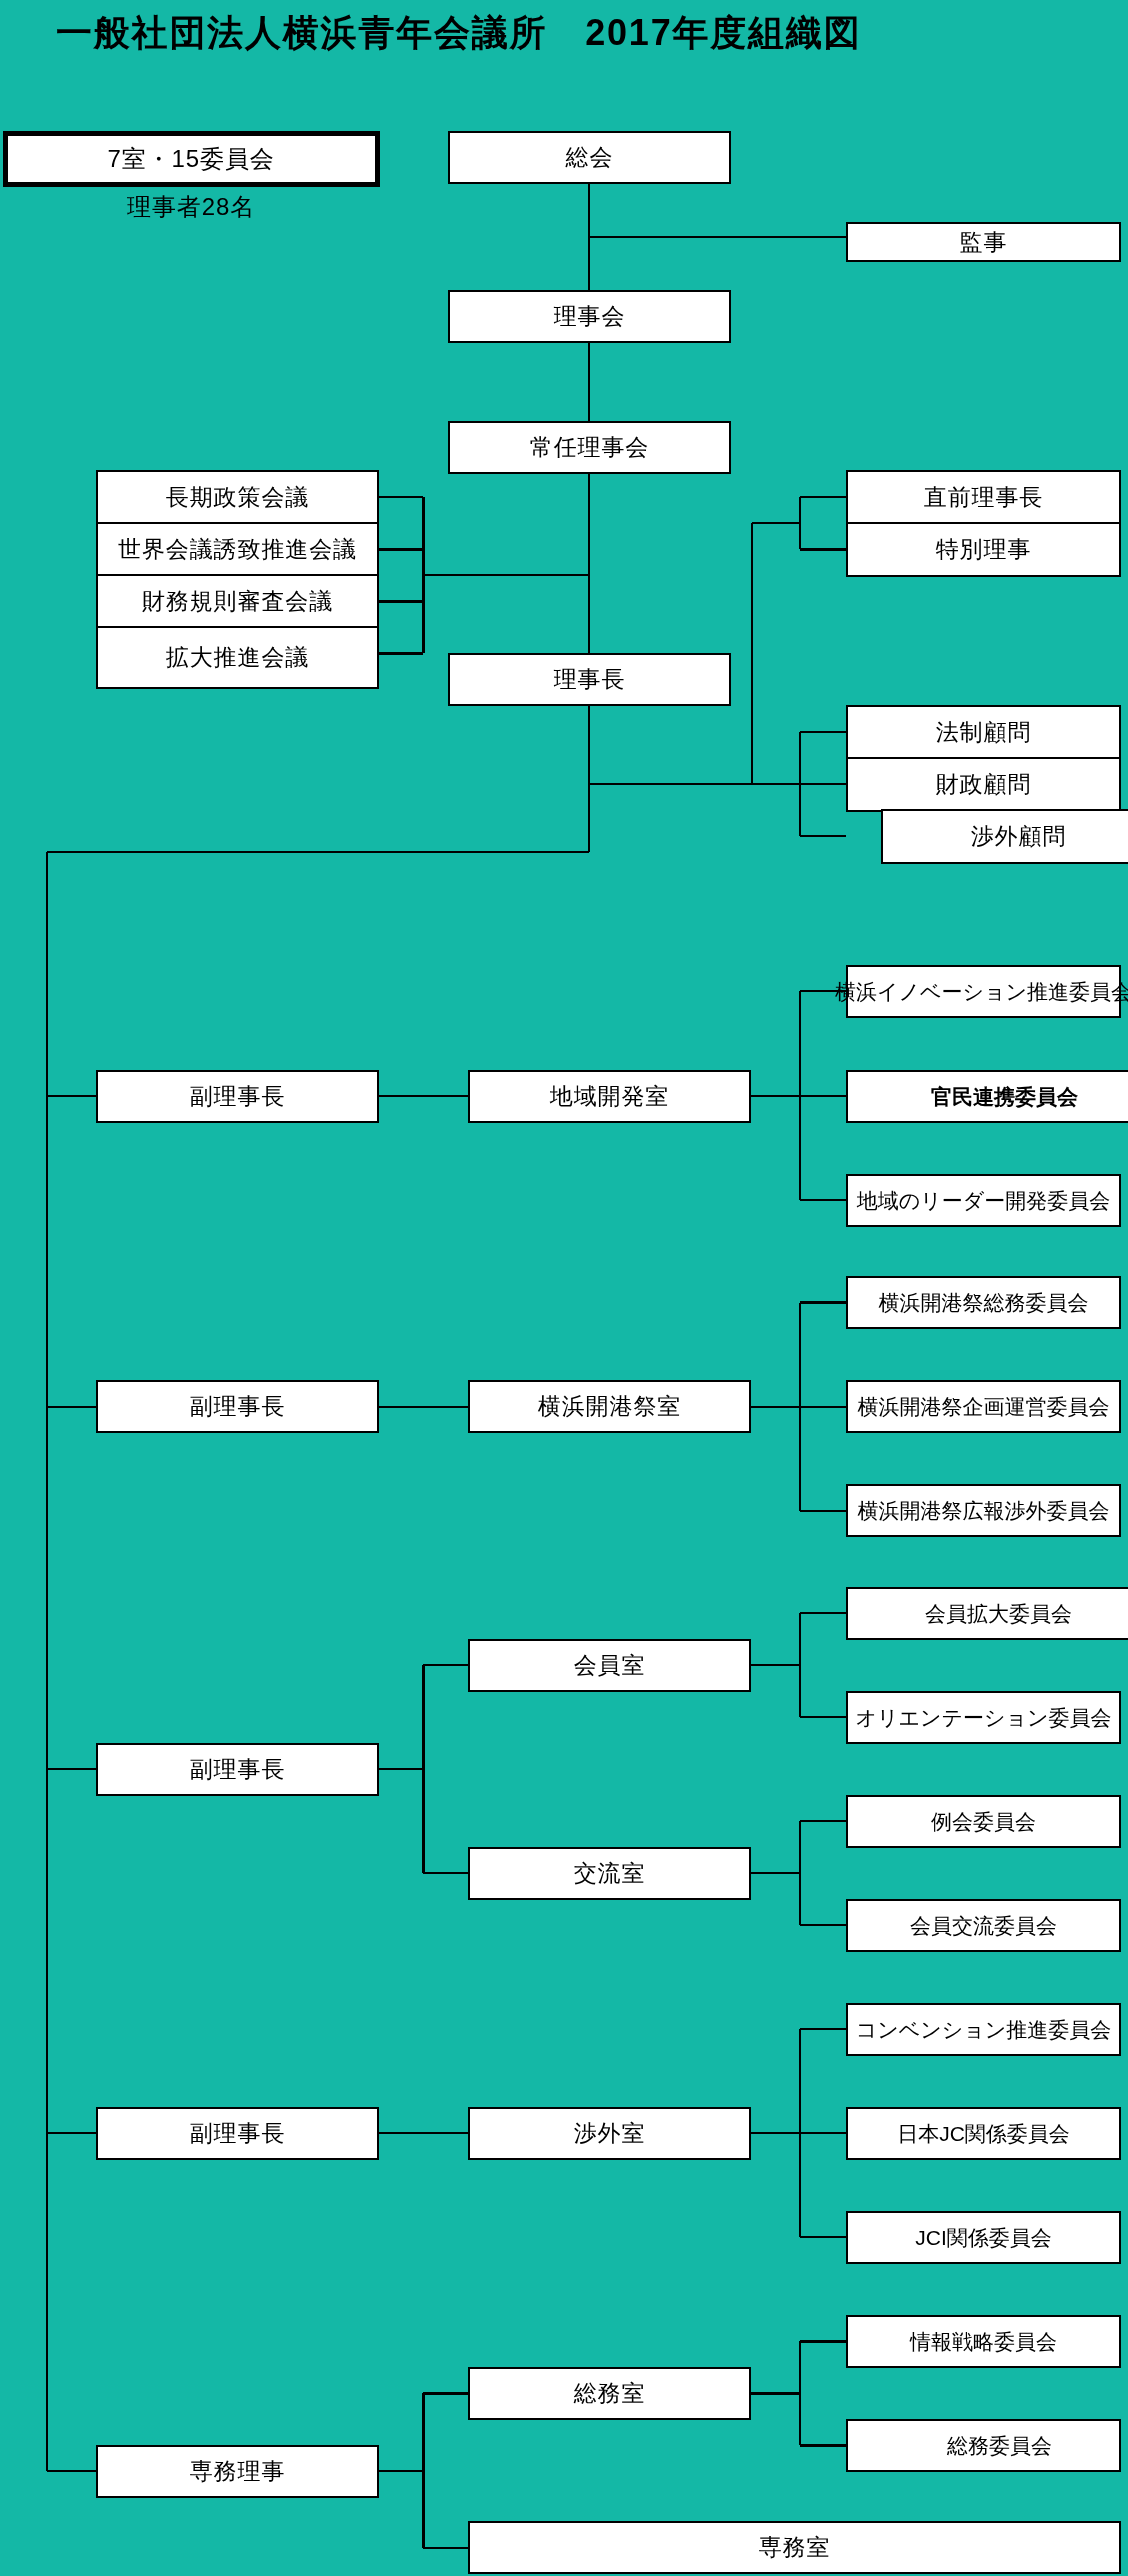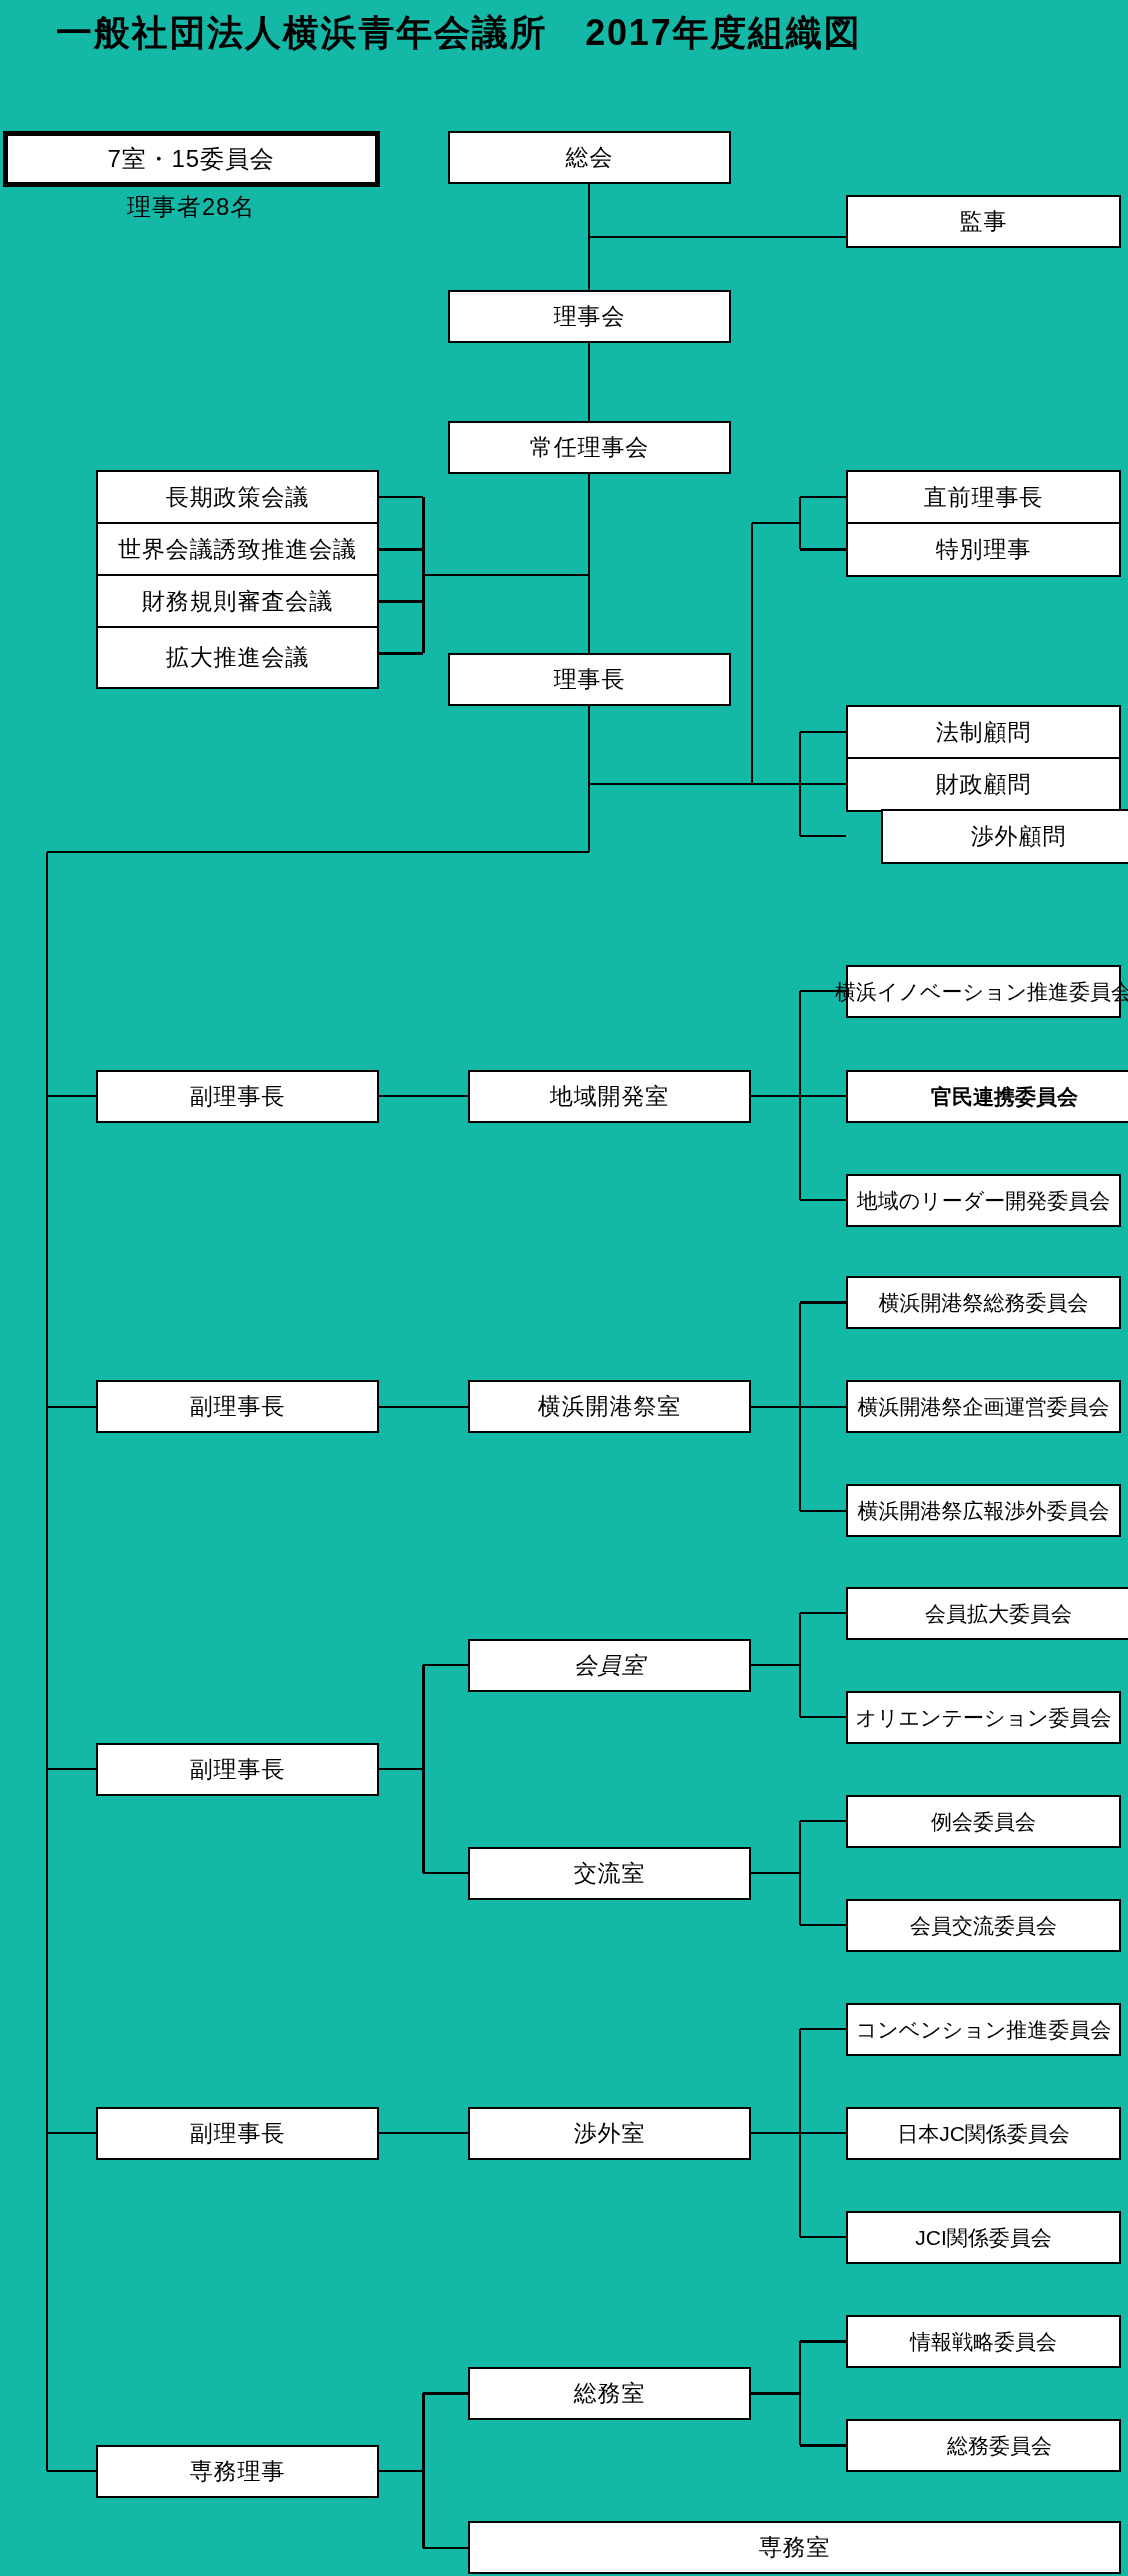--- a/index.html
+++ b/index.html
@@ -99,21 +99,21 @@
       <line x1="907" y1="2655" x2="907" y2="2773"></line>
       <line x1="907" y1="2655" x2="959" y2="2655"></line>
       <line x1="907" y1="2773" x2="959" y2="2773"></line>
     </g>
   </svg>
 
   <div class="node legend-box" style="left:2.6px;top:131px;width:377px;height:56px;">7室・15委員会</div>
   <div class="note" style="left:2.6px;top:191px;width:377px;">理事者28名</div>
 
   <div class="node" style="left:448px;top:131px;width:283px;height:53px;">総会</div>
-  <div class="node" style="left:846px;top:195px;width:275px;height:53px;">監事</div>
+  <div class="node" style="left:846px;top:222px;width:275px;height:40px;">監事</div>
   <div class="node" style="left:448px;top:290px;width:283px;height:53px;">理事会</div>
   <div class="node" style="left:448px;top:421px;width:283px;height:53px;">常任理事会</div>
   <div class="node" style="left:448px;top:653px;width:283px;height:53px;">理事長</div>
 
   <div class="node" style="left:96px;top:470px;width:283px;height:55px;">長期政策会議</div>
   <div class="node" style="left:96px;top:522px;width:283px;height:55px;">世界会議誘致推進会議</div>
   <div class="node" style="left:96px;top:574px;width:283px;height:55px;">財務規則審査会議</div>
   <div class="node" style="left:96px;top:626px;width:283px;height:63px;">拡大推進会議</div>
 
   <div class="node" style="left:846px;top:470px;width:275px;height:55px;">直前理事長</div>
@@ -129,21 +129,21 @@
   <div class="node committee" style="left:846px;top:1070px;width:317px;height:53px;font-weight:bold;">官民連携委員会</div>
   <div class="node committee" style="left:846px;top:1174px;width:275px;height:53px;">地域のリーダー開発委員会</div>
 
   <div class="node" style="left:96px;top:1380px;width:283px;height:53px;">副理事長</div>
   <div class="node" style="left:468px;top:1380px;width:283px;height:53px;">横浜開港祭室</div>
   <div class="node committee" style="left:846px;top:1276px;width:275px;height:53px;">横浜開港祭総務委員会</div>
   <div class="node committee" style="left:846px;top:1380px;width:275px;height:53px;">横浜開港祭企画運営委員会</div>
   <div class="node committee" style="left:846px;top:1484px;width:275px;height:53px;">横浜開港祭広報渉外委員会</div>
 
   <div class="node" style="left:96px;top:1743px;width:283px;height:53px;">副理事長</div>
-  <div class="node" style="left:468px;top:1639px;width:283px;height:53px;font-style:italic;">会員室</div>
+  <div class="node" style="left:468px;top:1639px;width:283px;height:53px;">会員室</div>
   <div class="node committee" style="left:846px;top:1587px;width:305px;height:53px;">会員拡大委員会</div>
   <div class="node committee" style="left:846px;top:1691px;width:275px;height:53px;">オリエンテーション委員会</div>
   <div class="node" style="left:468px;top:1847px;width:283px;height:53px;">交流室</div>
   <div class="node committee" style="left:846px;top:1795px;width:275px;height:53px;">例会委員会</div>
   <div class="node committee" style="left:846px;top:1899px;width:275px;height:53px;">会員交流委員会</div>
 
   <div class="node" style="left:96px;top:2107px;width:283px;height:53px;">副理事長</div>
   <div class="node" style="left:468px;top:2107px;width:283px;height:53px;">渉外室</div>
   <div class="node committee" style="left:846px;top:2003px;width:275px;height:53px;">コンベンション推進委員会</div>
   <div class="node committee" style="left:846px;top:2107px;width:275px;height:53px;">日本JC関係委員会</div>

